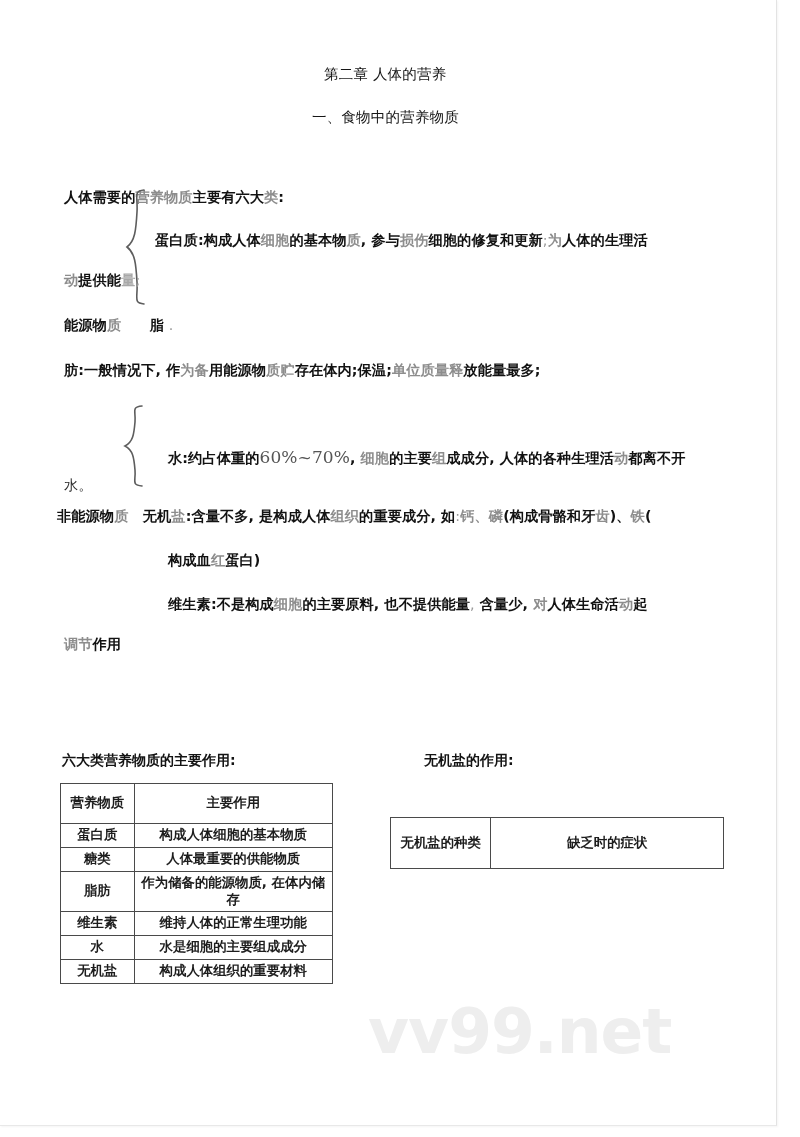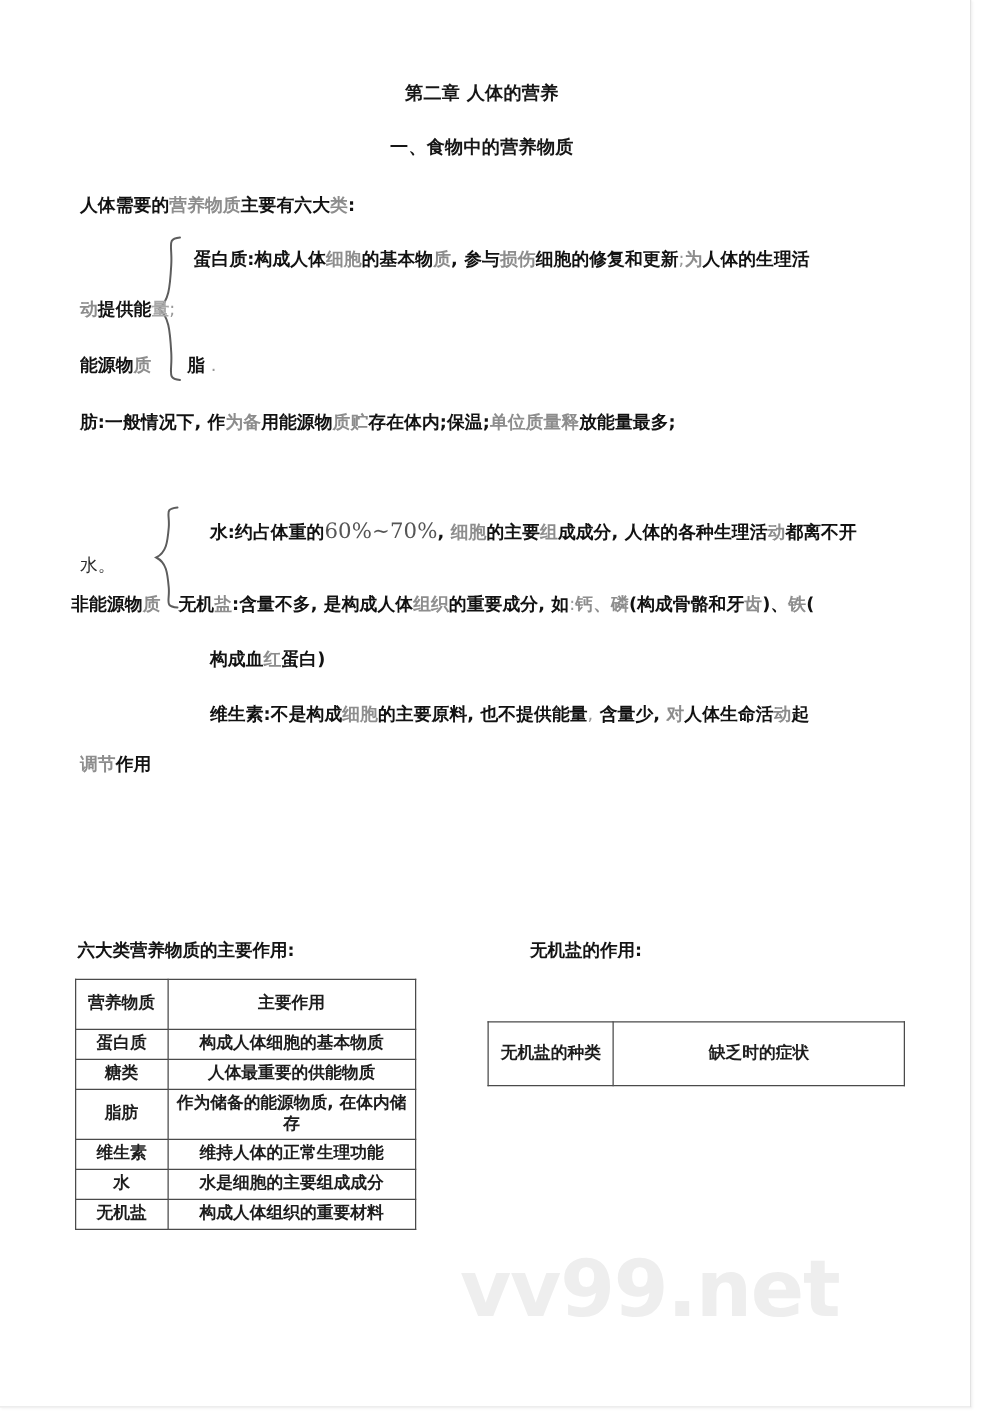--- a/index.html
+++ b/index.html
@@ -44,37 +44,38 @@
     font-weight: 700;
     color: #eeeeee;
     letter-spacing: -1px;
     white-space: nowrap;
     user-select: none;
   }
 
   
   .doc-heading {
     position: absolute;
-    font-weight: 700;
+    font-weight: 400;
     font-size: 14.5px;
     letter-spacing: 0.2px;
     white-space: nowrap;
     color: #161616;
   }
   #heading-chapter { left: 324px; top: 65px; }
   #heading-section { left: 312px; top: 108px; }
 
   
   .line {
     position: absolute;
     font-size: 14.2px;
     line-height: 1.5;
     white-space: nowrap;
     color: #2b2b2b;
     letter-spacing: 0.1px;
+    margin-top: 32px;
   }
   .line b, .hv {
     font-weight: 700;
     color: #121212;
   }
   
   .fade   { color: #8d8d8d; font-weight: 700; }
   .fade2  { color: #a8a8a8; font-weight: 700; }
   .fade-n { color: #999999; font-weight: 400; }
   .num    { font-family: "DejaVu Serif", "Liberation Serif", serif; font-weight: 400; color: #555; font-size: 17px;}

